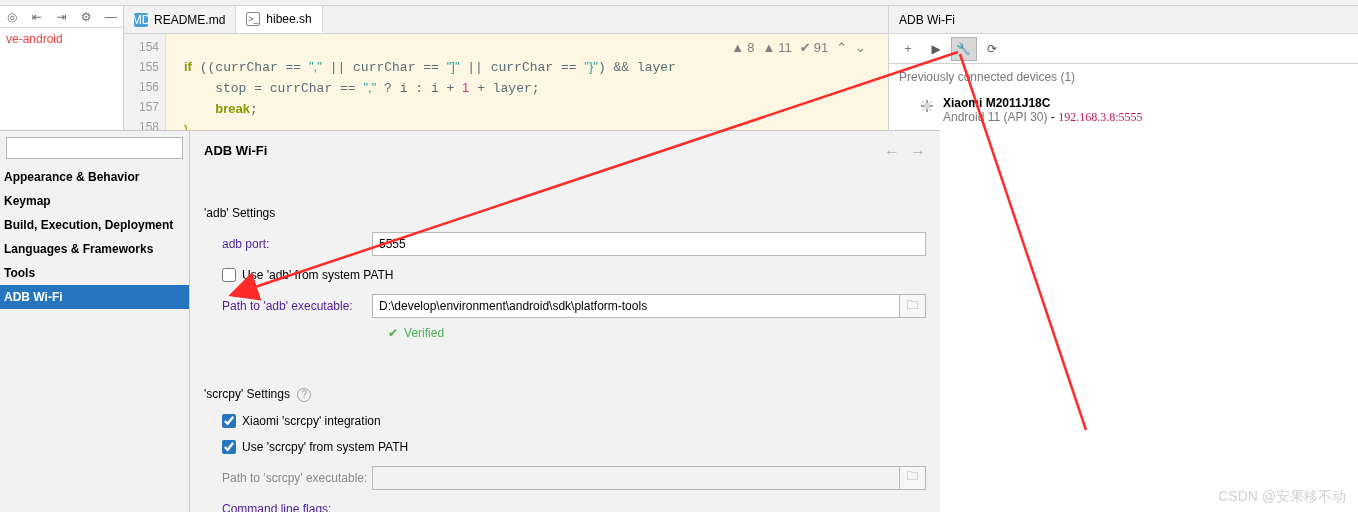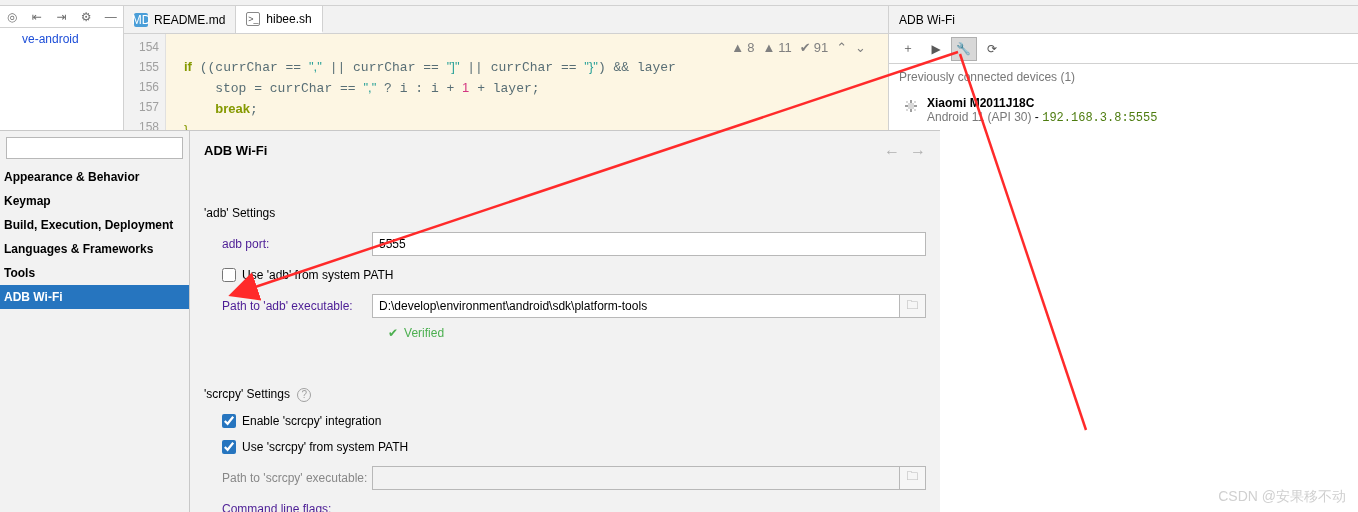--- a/index.html
+++ b/index.html
@@ -6,21 +6,21 @@
 body { background: #fff; font-size: 12px; color: #000; width: 1358px; height: 512px; overflow: hidden; position: relative; }
 
 
 .top-toolbar { height: 6px; background: #f2f2f2; border-bottom: 1px solid #d1d1d1; display:flex;}
 
 
 .main { display: flex; height: calc(100% - 6px); }
 .left-col { width: 124px; background: #fff; border-right: 1px solid #d1d1d1; }
 .left-col .project-header { display:flex; align-items:center; gap:4px; padding:2px 2px; border-bottom:1px solid #d1d1d1; height:22px;}
 .left-col .tb-icon { width:22px; height:20px; display:inline-flex; align-items:center; justify-content:center; color:#6e6e6e;}
-.left-col .project-tree { padding: 4px 22px; color:#1d4ed8; }
+.left-col .project-tree { padding: 4px 6px; color:#ef4444; }
 
 
 .editor-wrap { flex:1; position:relative; display:flex; flex-direction:column; min-width:0;}
 .tabs-row { height:28px; background:#f2f2f2; border-bottom:1px solid #d1d1d1; display:flex; align-items:stretch;}
 .file-tab { display:flex; align-items:center; gap:6px; padding:0 10px; border-right:1px solid #d1d1d1; background:#f2f2f2; cursor:default;}
 .file-tab.active { background:#fff; border-bottom:2px solid #fff;}
 .md-icon { width:14px; height:14px; background:#4a9ed8; color:#fff; font-size:12px; display:flex; align-items:center; justify-content:center; border-radius:2px;}
 .sh-icon { width:14px; height:14px; border:1px solid #888; color:#555; font-size:9px; display:flex; align-items:center; justify-content:center; border-radius:2px;}
 .editor-body { flex:1; display:flex; background:#fff; overflow:hidden;}
 .gutter { width:42px; background:#f2f2f2; border-right:1px solid #e0e0e0; text-align:right; padding:3px 6px 0 0; color:#a0a0a0; font-family: "Consolas","Courier New",monospace; font-size:12px; line-height:20px;}
@@ -35,25 +35,25 @@
 .tri-g { color:#a0a0a0;}
 .chk { color:#4caf50;}
 
 
 .adb-panel { width:470px; border-left:1px solid #d1d1d1; background:#fff; display:flex; flex-direction:column;}
 .adb-title { height:28px; border-bottom:1px solid #d1d1d1; padding:0 10px; display:flex; align-items:center; background:#f2f2f2; color:#000;}
 .adb-tools { height:30px; border-bottom:1px solid #d1d1d1; display:flex; align-items:center; padding:0 6px; gap:2px;}
 .adb-tools .btn { width:26px; height:24px; display:flex; align-items:center; justify-content:center; color:#595959; border:1px solid transparent; cursor:default;}
 .adb-tools .btn.active { background:#d8d8d8; border-color:#b0b0b0;}
 .adb-section { padding:6px 10px; color:#787878;}
-.device-row { display:flex; gap:8px; padding:6px 10px 2px 14px; align-items:flex-start;}
+.device-row { display:flex; gap:8px; padding:6px 10px 2px 30px; align-items:flex-start;}
 .dev-icon { color:#9e9e9e; margin-top:2px;}
 .dev-text .dname { color:#000; font-weight:bold;}
 .dev-text .dinfo { color:#787878;}
-.dev-text .dip { font-family:Liberation Mono, monospace; color:#4d7c0f;}
+.dev-text .dip { font-family:Liberation Serif, serif; color:#be185d;}
 
 
 .settings-dialog { position:absolute; left:0; top:130px; width:940px; height:382px; background:#f2f2f2; border-top:1px solid #c8c8c8; display:flex; flex-direction:column;}
 .dlg-title-row { height:30px; display:flex; align-items:center; justify-content:space-between; padding:0 10px; border-bottom:1px solid #c8c8c8;}
 .dlg-title-row .close-x { font-size:16px; color:#333; cursor:default;}
 .dlg-body { flex:1; display:flex; overflow:hidden;}
 .dlg-sidebar { width:190px; background:#f2f2f2; border-right:1px solid #c8c8c8; display:flex; flex-direction:column;}
 .dlg-search { margin:6px; height:22px; background:#fff; border:1px solid #b8b8b8;}
 .dlg-tree { list-style:none; }
 .dlg-tree li { padding:5px 8px 5px 4px; cursor:default; color:#000;}
@@ -198,21 +198,21 @@
         <span>✔</span>
         <span>Verified</span>
       </div>
 
       <div class="section-h">
         <span>'scrcpy' Settings</span>
         <span class="hint-icon">?</span>
       </div>
       <div class="chk-row">
         <input type="checkbox" checked="" style="">
-        <span class="clabel">Enable 'scrcpy' integration</span>
+        <span class="clabel">Xiaomi 'scrcpy' integration</span>
       </div>
       <div class="chk-row">
         <input type="checkbox" checked="" style="">
         <span class="clabel">Use 'scrcpy' from system PATH</span>
       </div>
       <div class="form-row">
         <label class="lbl" style="color:#888">Path to 'scrcpy' executable:</label>
         <input type="text" class="disabled" disabled="" style="">
         <div class="folder-btn">🗀</div>
       </div>

